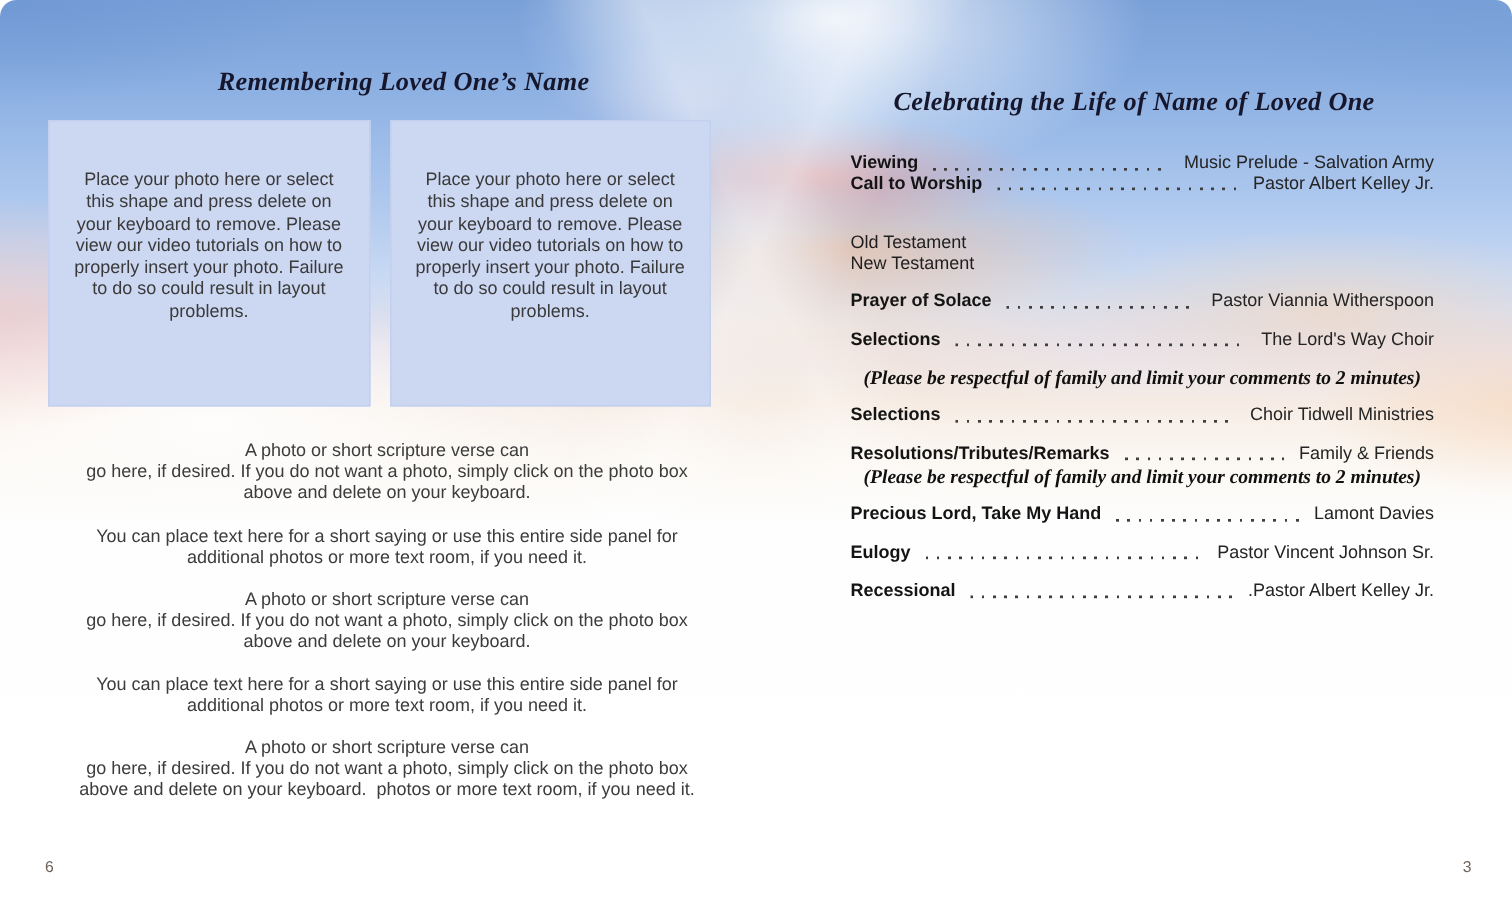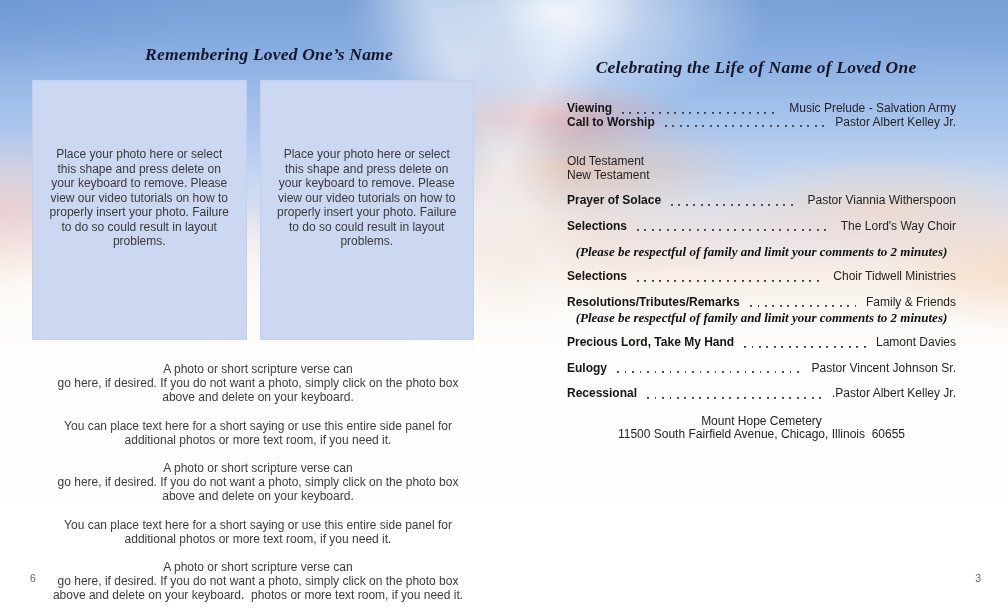--- a/index.html
+++ b/index.html
@@ -14,33 +14,34 @@
       radial-gradient(ellipse 210px 55px at 54% 19%, rgba(236,158,148,0.70), rgba(236,158,148,0) 70%),
       radial-gradient(ellipse 280px 70px at 56% 27%, rgba(245,188,148,0.60), rgba(245,188,148,0) 70%),
       radial-gradient(ellipse 420px 90px at 52% 36%, rgba(250,224,196,0.55), rgba(250,224,196,0) 70%),
       radial-gradient(ellipse 260px 80px at 88% 34%, rgba(247,216,186,0.60), rgba(247,216,186,0) 70%),
       radial-gradient(ellipse 200px 90px at 101% 44%, rgba(246,210,180,0.55), rgba(246,210,180,0) 70%),
       radial-gradient(ellipse 240px 110px at 0% 34%, rgba(247,199,189,0.60), rgba(247,199,189,0) 70%),
       radial-gradient(ellipse 420px 110px at 14% 46%, rgba(255,255,255,0.90), rgba(255,255,255,0) 70%),
       radial-gradient(ellipse 300px 100px at 0% 0%, rgba(104,146,208,0.55), rgba(104,146,208,0) 70%),
       radial-gradient(ellipse 300px 100px at 100% 0%, rgba(117,158,214,0.50), rgba(117,158,214,0) 70%),
       linear-gradient(to bottom, #7aa0d8 0%, #86abe0 7%, #98b9e7 14%, #aec8ee 22%, #c8d9f3 30%, #e6e3ee 38%, #f6ece4 44%, #fbf7f2 50%, #fefefe 57%, #ffffff 100%);
+    border-radius: 11px;
   }
   .page { position:absolute; top:0; width:504px; height:612px; }
   .page-left { left:0; }
   .page-right { left:504px; }
 
   .page-title {
     font-family:"Liberation Serif", serif; font-style:italic; font-weight:bold;
     font-size:17.5px; color:#16162c; text-align:center; margin:0; letter-spacing:0.2px;
   }
   .page-left .page-title { margin:44px 0 0 34px; }
   .page-right .page-title { margin:57px 0 0 0; }
 
-  .photo-row { display:flex; gap:13px; margin:15px 30px 0 32px; height:260px; }
+  .photo-row { display:flex; gap:13px; margin:15px 30px 0 32px; height:191px; }
   .photo-box {
     flex:1; box-sizing:border-box; background:#ccd7f2; border:1px solid #c3cfee;
     display:flex; align-items:center; justify-content:center; padding:12px 13px 36px 13px;
   }
   .photo-box-text { font-size:12px; line-height:14.6px; color:#3a3a3a; text-align:center; margin:0; }
 
   .paragraphs { margin-top:22px; text-align:center; font-size:12px; line-height:14.2px; color:#3c3c3c;padding-left:12px; }
   .para { margin:0 0 14px 0; white-space:pre; }
 
   .program { margin:24px 52px 0 63px; font-size:12px; color:#1f1f1f; }
@@ -204,23 +205,19 @@
           <div class="item">
             <div class="line">
               <span class="label">Recessional</span>
               <span class="dots"></span>
               <span class="value">.Pastor Albert Kelley Jr.</span>
             </div>
 
           </div>
         </div>
 
-      <div class="venue">
-        <div>Mount Hope Cemetery</div>
-        <div>11500 South Fairfield Avenue, Chicago, Illinois  60655</div>
-      </div>
 
     </div>
 
     <div class="page-number pn-right">3</div>
   </section>
 
 </div>
 
 </body></html>

